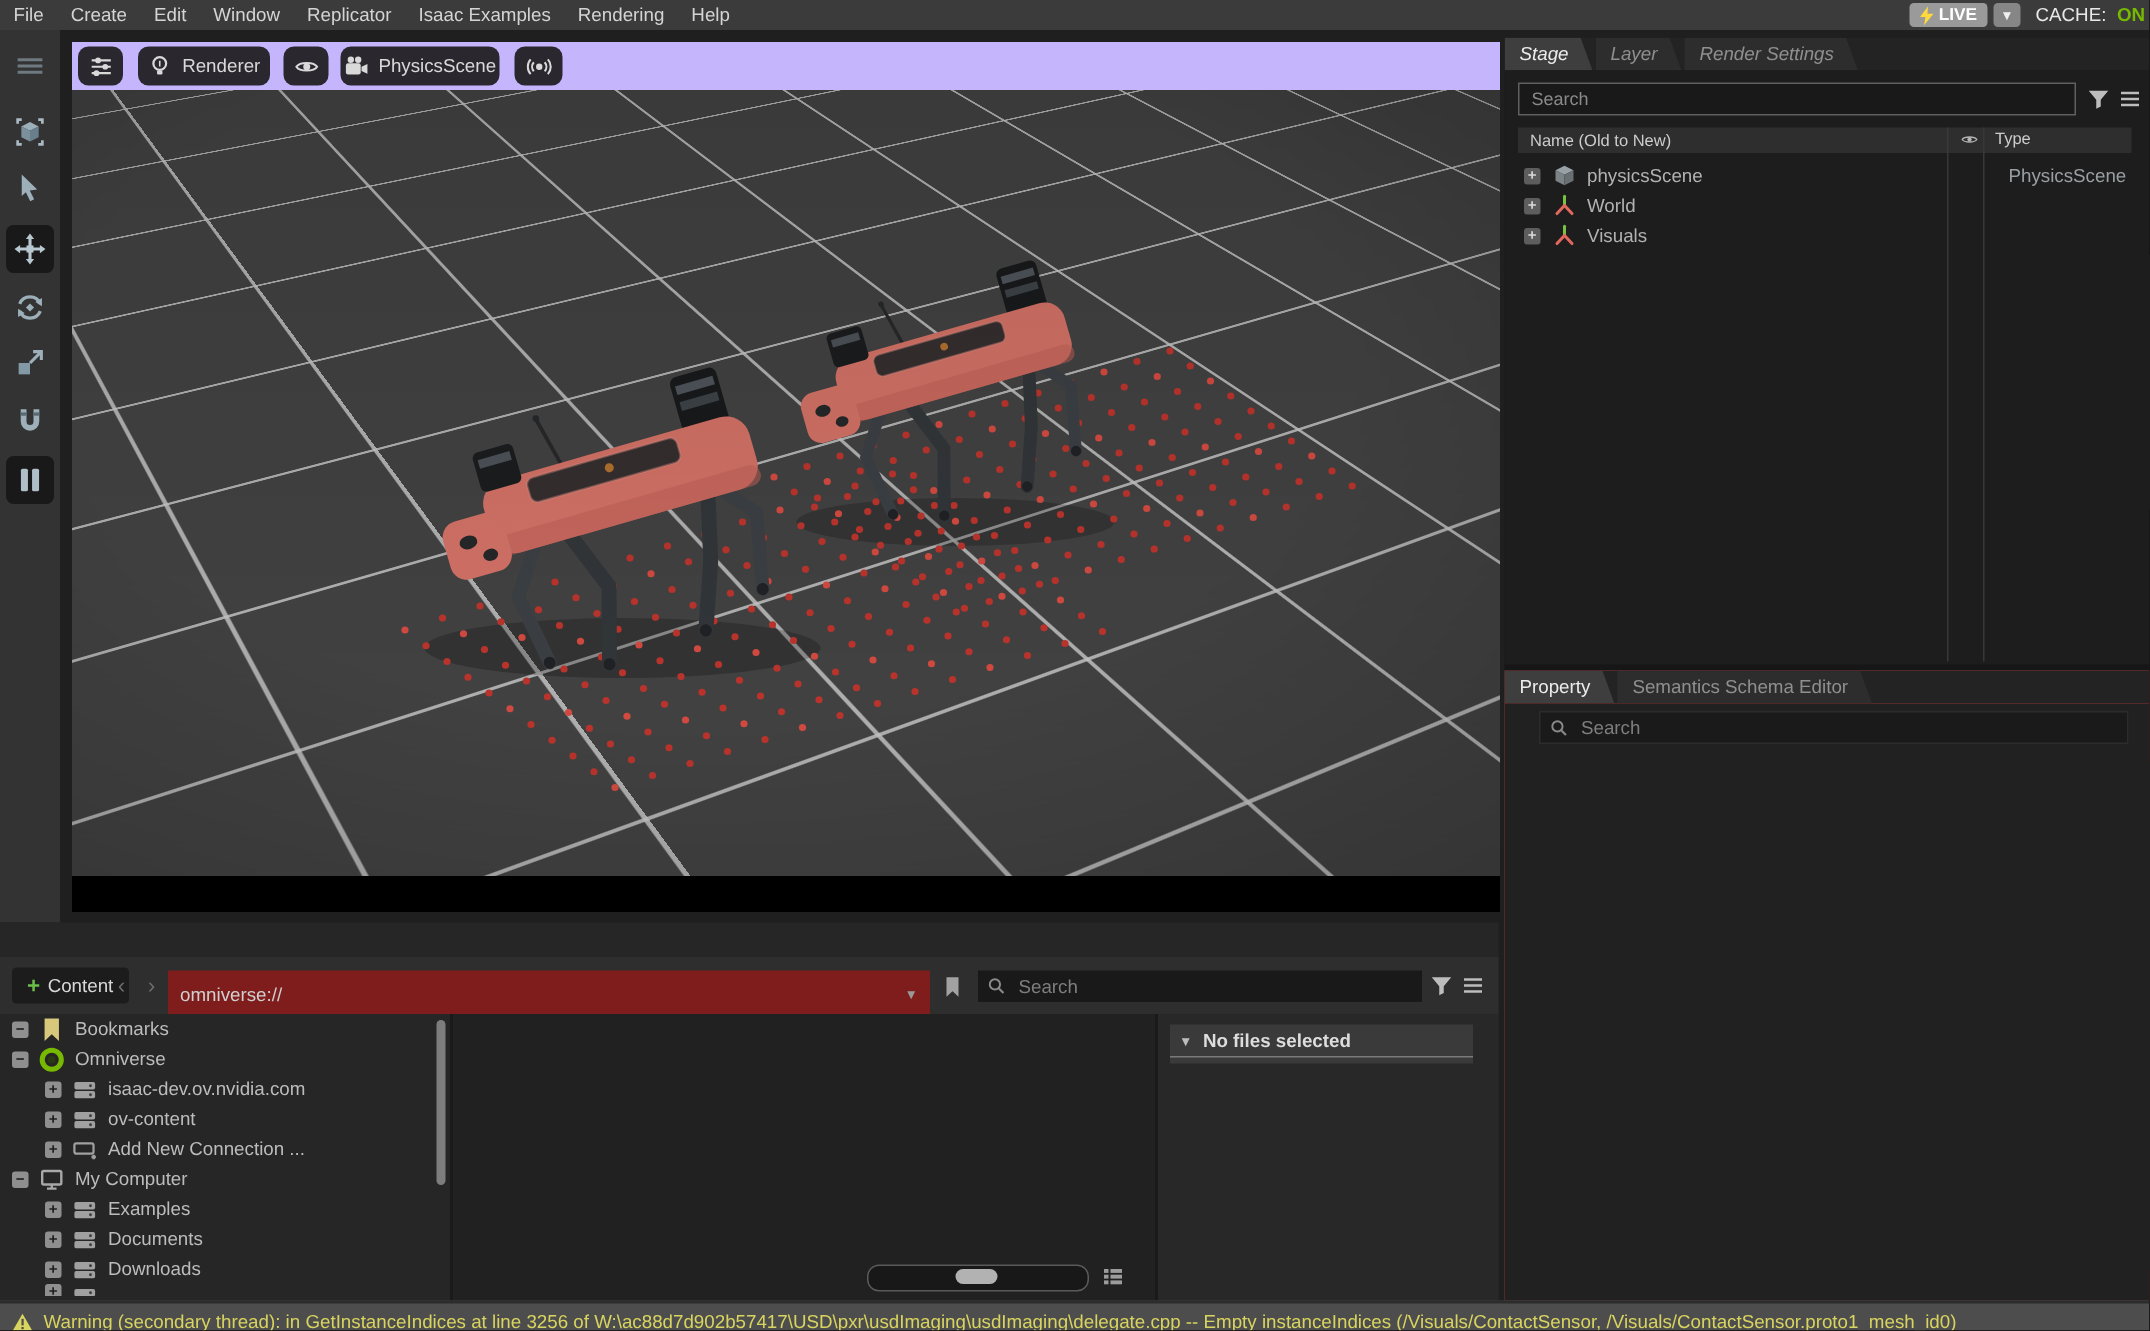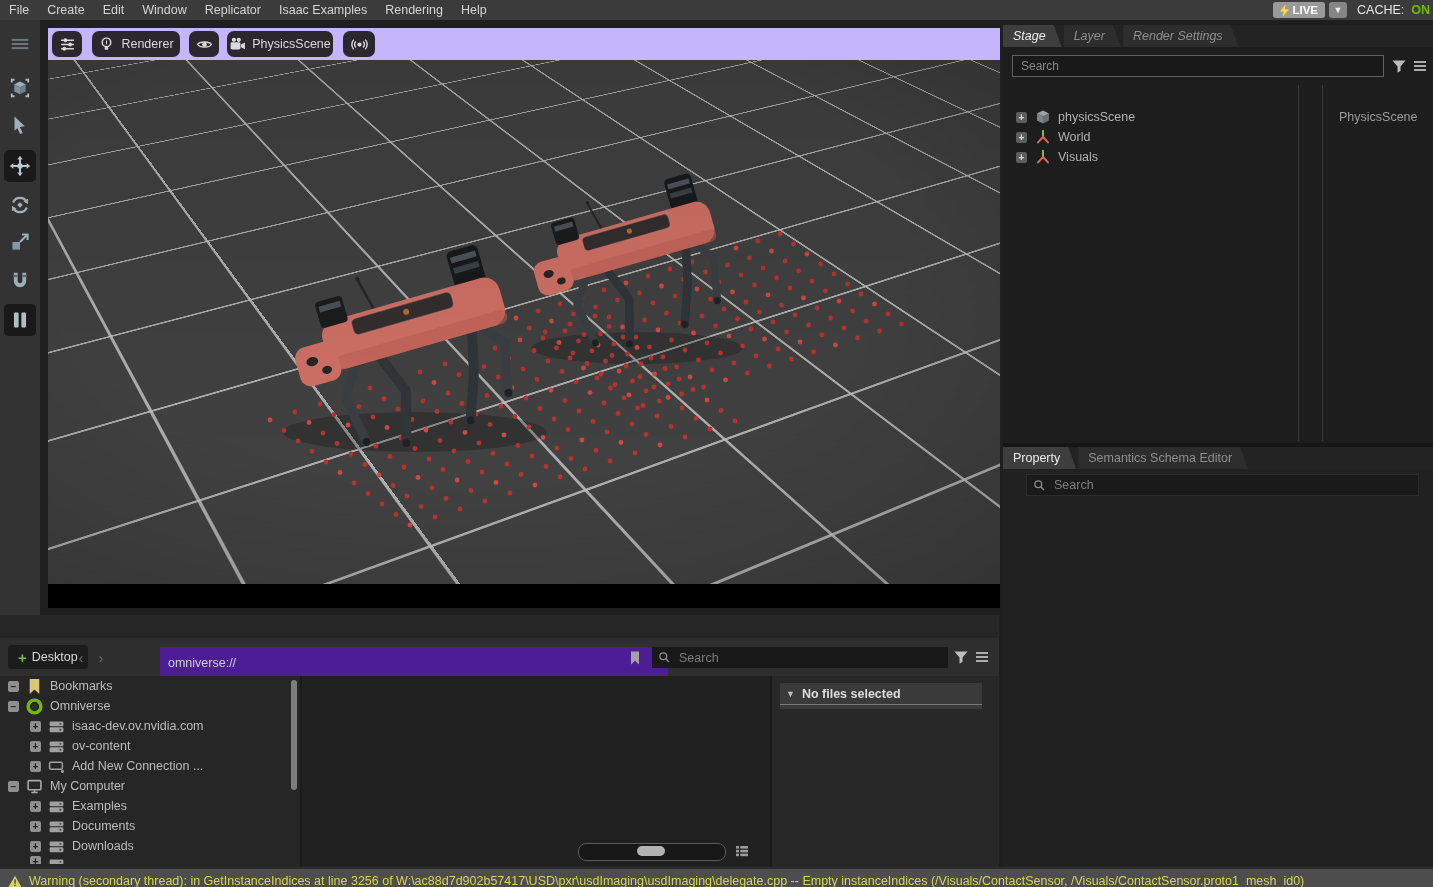--- a/index.html
+++ b/index.html
@@ -77,22 +77,22 @@
   #prop-search::placeholder{color:#7e7e7e;}
   
   #content-section{position:absolute;left:0;top:615px;width:999px;height:252px;background:#262626;}
   #content-tabs{height:23px;}
   #content-toolbar{position:absolute;left:0;top:23px;width:999px;height:38px;background:#2e2e2e;}
   #import-btn{position:absolute;left:8px;top:7px;height:24px;background:#1c1c1c;border-radius:3px;
               display:flex;align-items:center;gap:5px;padding:0 10px;color:#d8d8d8;font-size:12.5px;}
   #import-plus{color:#6abe4a;font-size:15px;font-weight:bold;line-height:1;}
   .nav-chev{position:absolute;top:7px;width:18px;height:24px;color:#6d6d6d;font-size:15px;
             display:flex;align-items:center;justify-content:center;}
-  #pathbar{position:absolute;left:112px;top:9px;width:508px;height:31px;background:#4c1d95;
-           display:flex;align-items:center;padding:0 8px;box-sizing:border-box;color:#d0d0d0;font-size:12.5px;margin-left:48px;}
+  #pathbar{position:absolute;left:112px;top:9px;width:508px;height:31px;background:#7f1d1d;
+           display:flex;align-items:center;padding:0 8px;box-sizing:border-box;color:#d0d0d0;font-size:12.5px;}
   #path-caret{margin-left:auto;color:#9a9a9a;font-size:9px;}
   #bookmark-btn{position:absolute;left:625px;top:9px;width:20px;height:21px;}
   #content-search-wrap{position:absolute;left:652px;top:9px;width:296px;height:21px;background:#191919;
                        display:flex;align-items:center;padding:0 6px;box-sizing:border-box;gap:6px;}
   #content-search{background:transparent;border:none;outline:none;color:#cfcfcf;flex:1;font-size:12.5px;
                   font-family:"Liberation Sans",sans-serif;}
   #content-search::placeholder{color:#7e7e7e;}
   #content-funnel{position:absolute;left:953px;top:11px;}
   #content-burger{position:absolute;left:974px;top:11px;}
   #content-body{position:absolute;left:0;top:61px;width:999px;height:201px;display:flex;}
@@ -612,20 +612,28 @@
       </div>
       <div class="icon-btn abs" style="left:409px;top:11px">
         <svg viewBox="0 0 16 16">
             <g stroke="#bdbdbd" stroke-width="1.8">
               <line x1="2" y1="4" x2="14" y2="4"></line>
               <line x1="2" y1="8" x2="14" y2="8"></line>
               <line x1="2" y1="12" x2="14" y2="12"></line>
             </g>
           </svg>
       </div>
+      <div id="stage-colhdr">
+        <span style="padding-left:8px">Name (Old to New)</span>
+        <svg class="abs" style="left:294px;top:2px" width="14" height="12" viewBox="0 0 16 16">
+            <path d="M1.5,8 C3.5,5 12.5,5 14.5,8 C12.5,11 3.5,11 1.5,8 Z" fill="none" stroke="#b5b5b5" stroke-width="1.2"></path>
+            <circle cx="8" cy="8" r="1.9" fill="#b5b5b5"></circle>
+          </svg>
+        <span class="abs" style="left:318px;top:2px">Type</span>
+      </div>
       <div class="col-line" style="left:295px"></div>
       <div class="col-line" style="left:319px"></div>
       <div id="stage-rows">
           <div class="stage-row" style="top: 60px;">
             <span class="expander" style="margin-left: 4px;">+</span>
             <span style="margin-left: 8px; display: flex;">
               <svg width="16" height="16" viewBox="0 0 16 16">
                 <polygon points="8,1.5 14,4.5 8,7.5 2,4.5" fill="#99a1a6"></polygon>
                 <polygon points="2,4.5 8,7.5 8,14.5 2,11.5" fill="#7b8387"></polygon>
                 <polygon points="14,4.5 8,7.5 8,14.5 14,11.5" fill="#696f73"></polygon>
@@ -678,21 +686,21 @@
           </svg>
         <input id="prop-search" placeholder="Search" style="">
       </div>
     </div>
   </div>
 
   <div id="content-section">
     <div id="content-toolbar">
       <div id="import-btn">
         <span id="import-plus">+</span>
-        <span>Desktop</span>
+        <span>Content</span>
       </div>
       <div class="nav-chev" style="left:72px">‹</div>
       <div class="nav-chev" style="left:92px">›</div>
       <div id="pathbar">
         <span>omniverse://</span>
         <span id="path-caret">▼</span>
       </div>
       <div id="bookmark-btn" class="icon-btn">
         <svg viewBox="0 0 16 16">
             <path d="M4,1.5 H12 V14.5 L8,10.8 4,14.5 Z" fill="#a2a2a2"></path>

